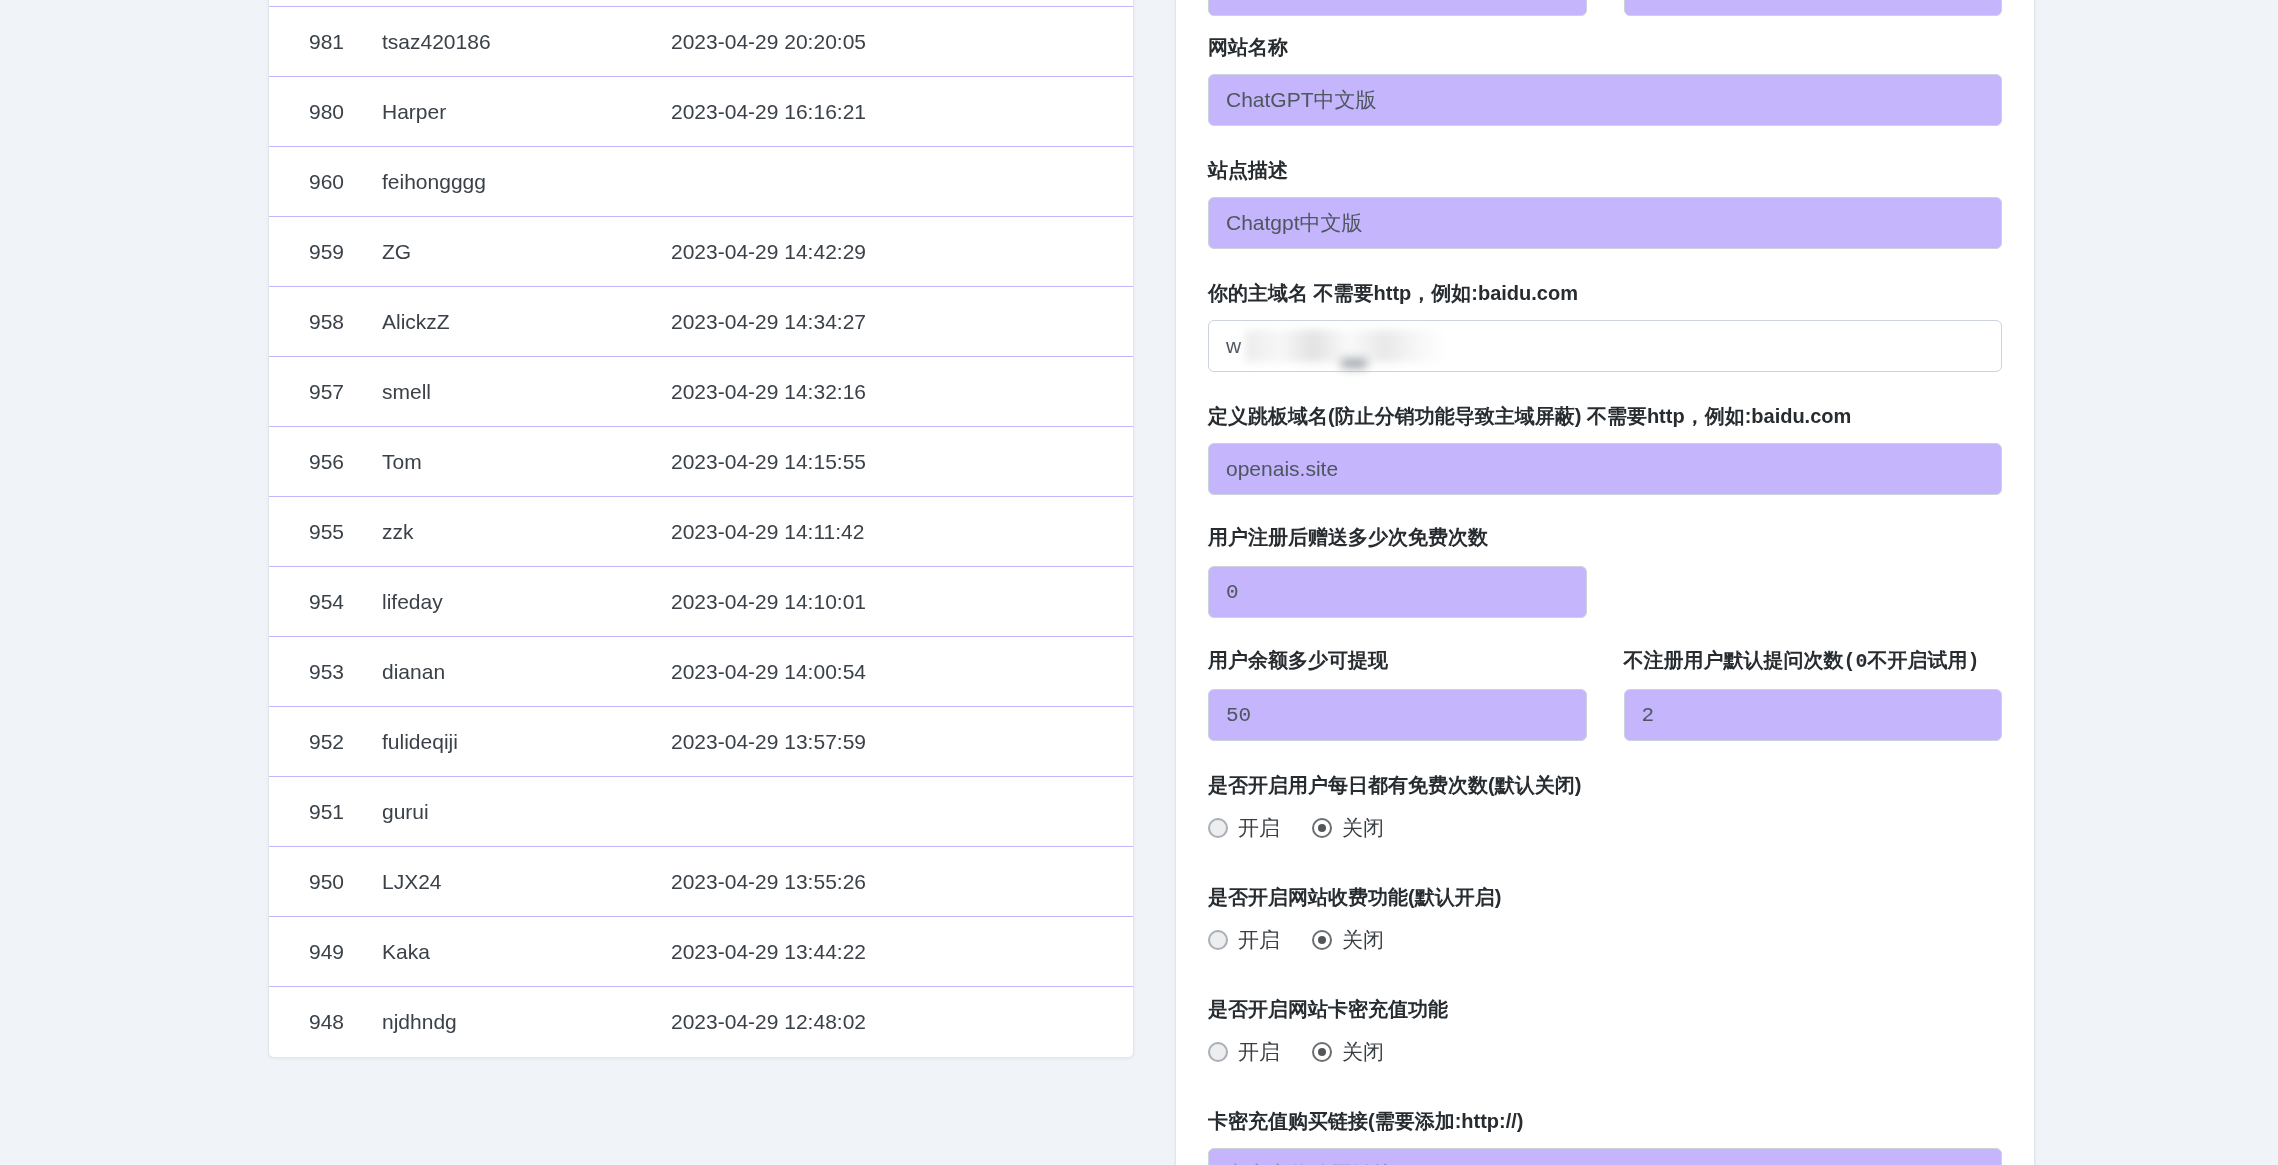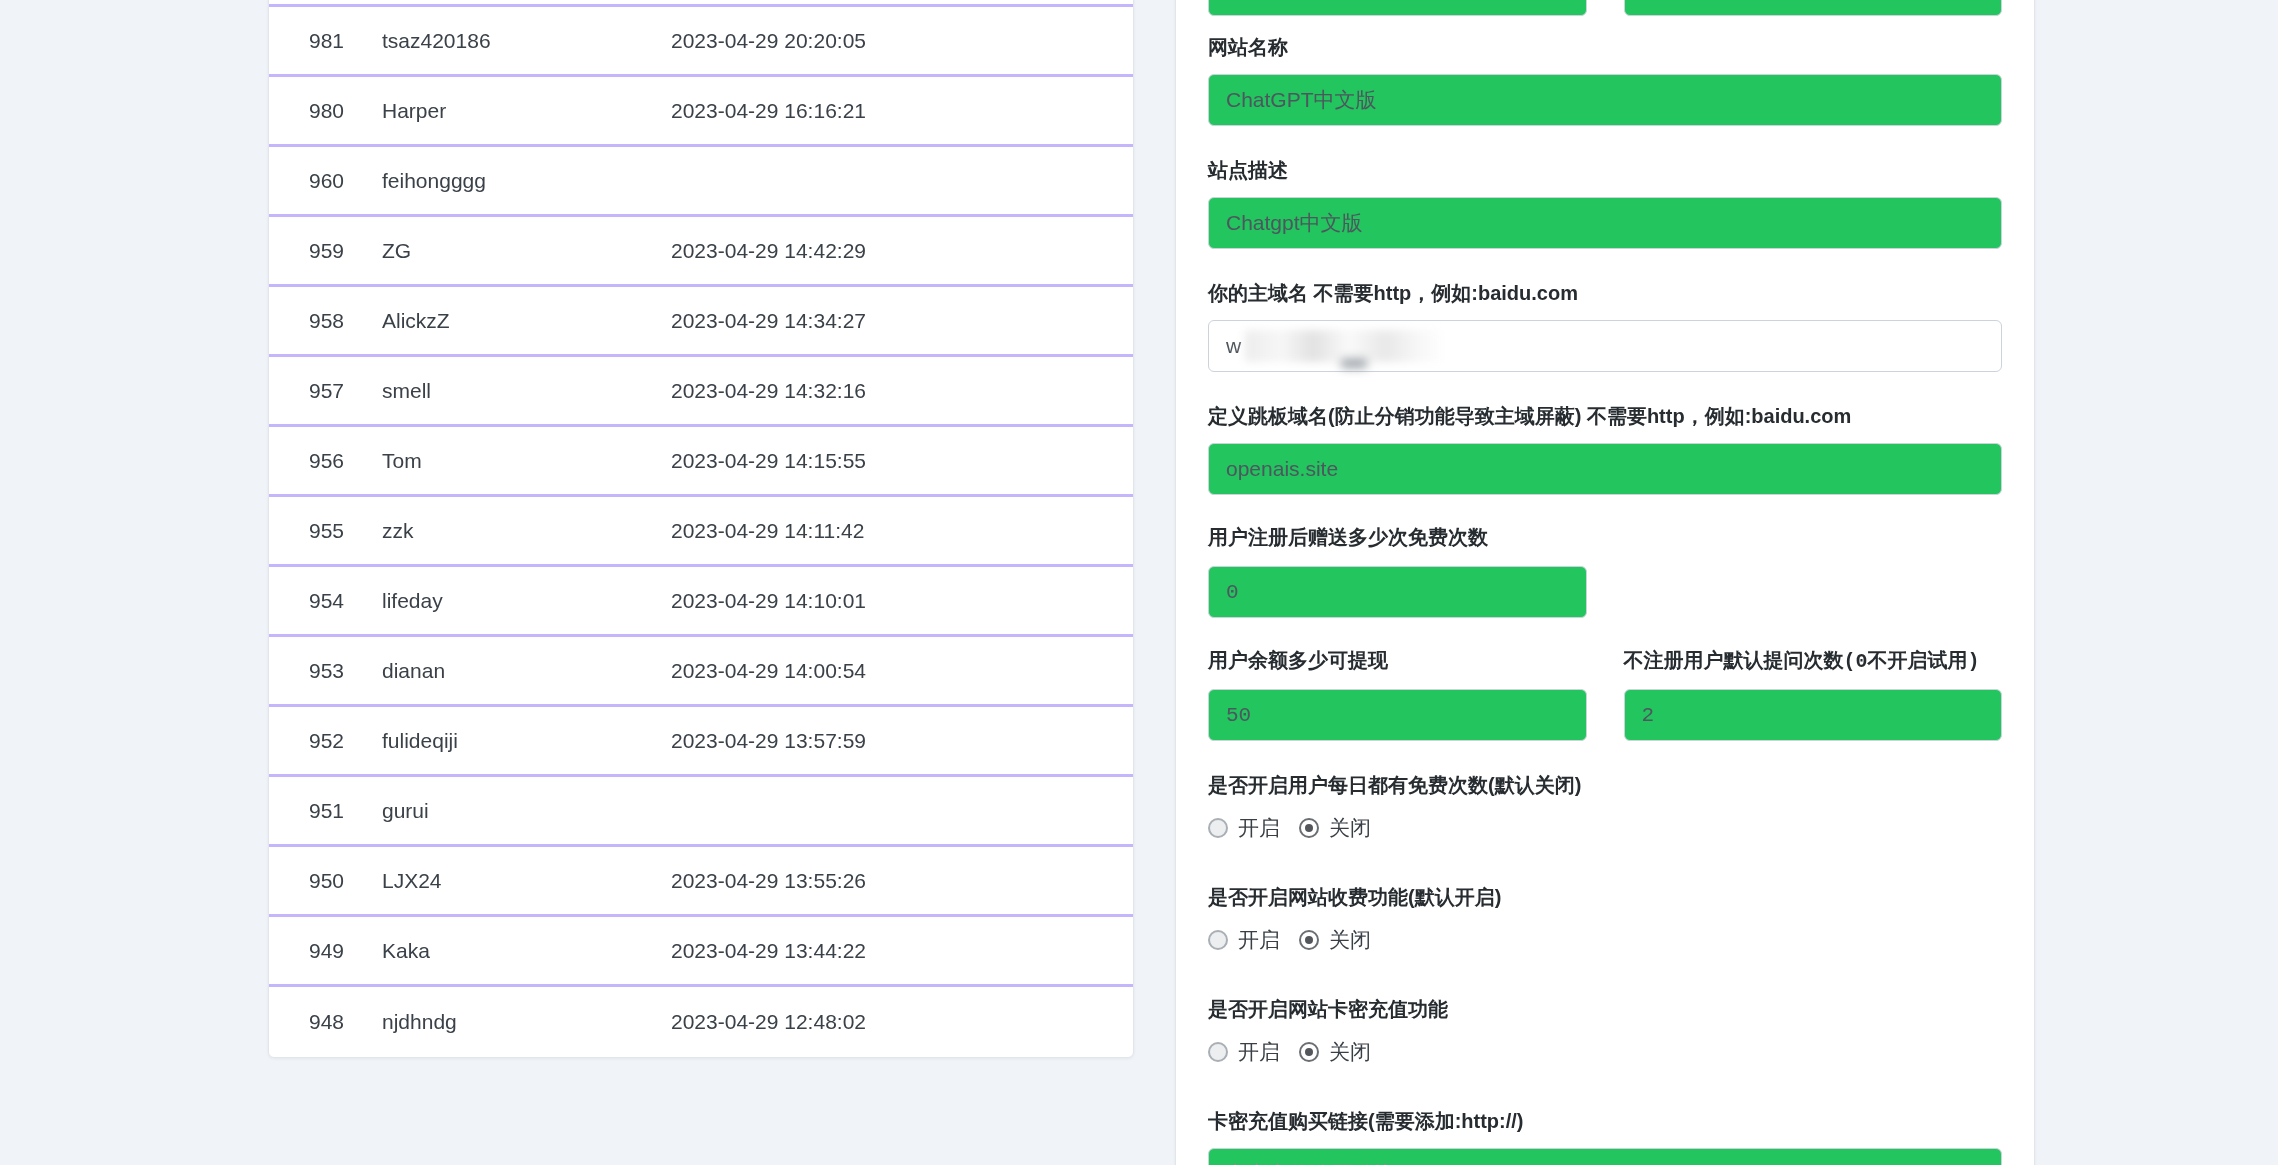--- a/index.html
+++ b/index.html
@@ -17,21 +17,21 @@
     box-shadow:0 1px 3px rgba(25,35,50,.06);
   }
 
   
   .table-card { left:268px; top:-64px; width:866px; height:1122px; overflow:hidden; }
   .trow {
     height:70px;
     display:flex;
     align-items:center;
     padding-left:40px;
-    border-bottom:3px solid #c4b5fd;
+    border-bottom:1px solid #c4b5fd;
     font-size:21px;
     color:#3a4148;
   }
   .trow:last-child { border-bottom:none; }
   .tcell { white-space:nowrap; overflow:hidden; }
   .tcell.id   { width:73px;  }
   .tcell.name { width:289px; }
   .tcell.time { flex:1; }
 
   
@@ -51,21 +51,21 @@
     color:#272c31;
     margin-bottom:14px;
     white-space:nowrap;
   }
   .finput {
     display:block;
     width:100%;
     height:52px;
     border:1px solid #ccd3da;
     border-radius:6px;
-    background:#22c55e;
+    background:#c4b5fd;
     font-size:21px;
     color:#4e565e;
     padding:0 17px;
     font-family:inherit;
     outline:none;
   }
   .finput::placeholder { color:#8b9197; }
   .fake-input {
     width:100%;
     height:52px;
@@ -101,21 +101,21 @@
   .cutoff-row, .cols {
     display:grid;
     grid-template-columns:1fr 1fr;
     column-gap:37px;
     font-family:Liberation Mono, monospace;
   }
   .cutoff-row { margin-bottom:18px; }
   .radios {
     display:flex;
     align-items:center;
-    gap:19px;
+    gap:32px;
     margin-top:16px;
   }
   .radio-option {
     display:flex;
     align-items:center;
     gap:10px;
     cursor:pointer;
   }
   .radio {
     width:20px; height:20px;

